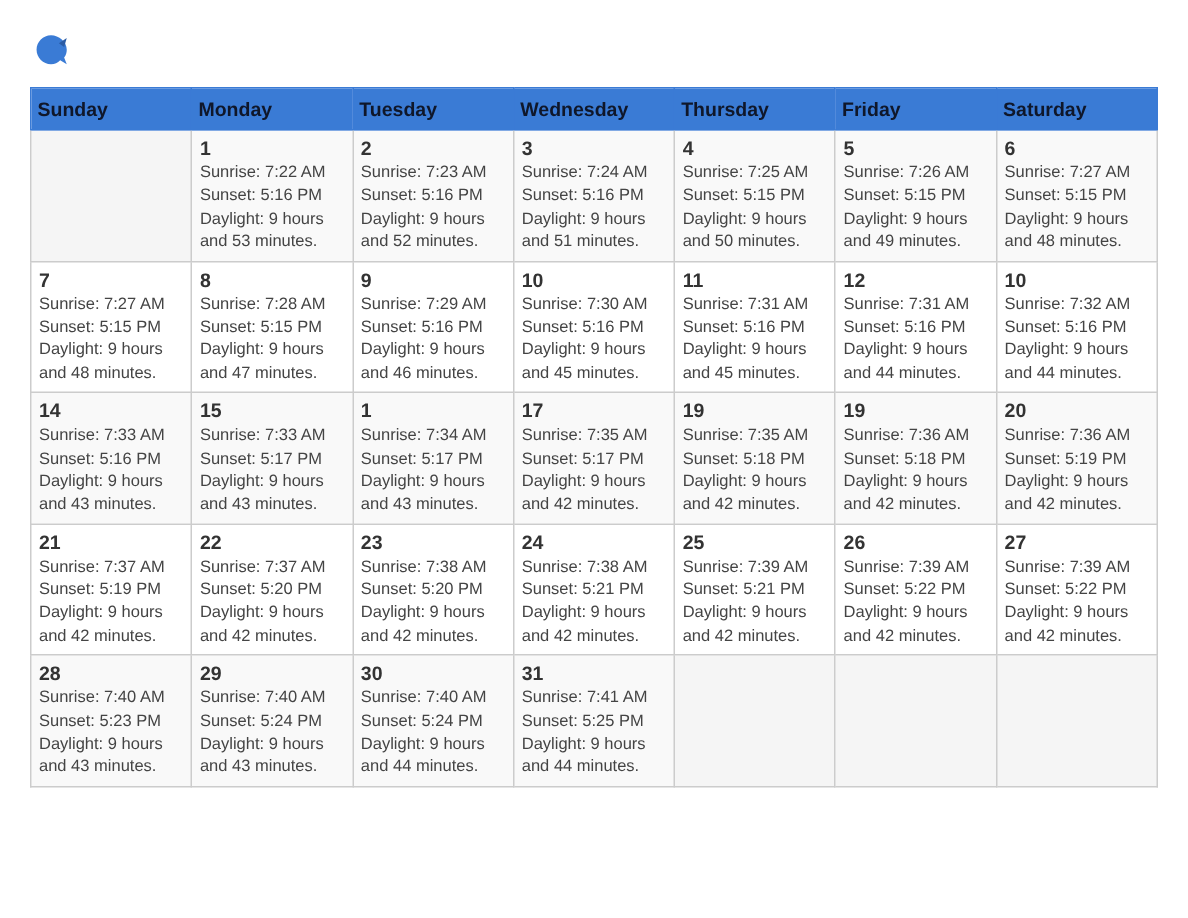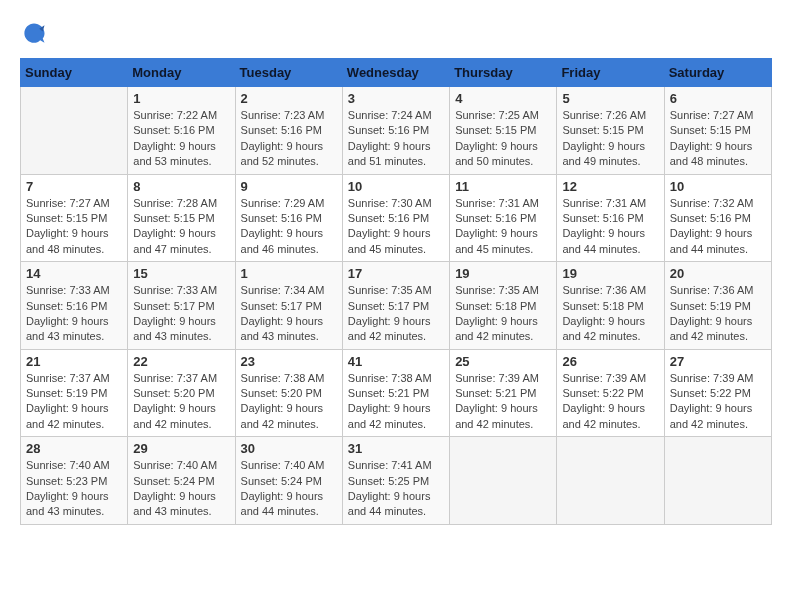--- a/index.html
+++ b/index.html
@@ -215,21 +215,21 @@
         </td>
         <td>
           <span class="day-number">22</span>
           <div class="day-info">Sunrise: 7:37 AM<br>Sunset: 5:20 PM<br>Daylight: 9 hours and 42 minutes.</div>
         </td>
         <td>
           <span class="day-number">23</span>
           <div class="day-info">Sunrise: 7:38 AM<br>Sunset: 5:20 PM<br>Daylight: 9 hours and 42 minutes.</div>
         </td>
         <td>
-          <span class="day-number">41</span>
+          <span class="day-number">24</span>
           <div class="day-info">Sunrise: 7:38 AM<br>Sunset: 5:21 PM<br>Daylight: 9 hours and 42 minutes.</div>
         </td>
         <td>
           <span class="day-number">25</span>
           <div class="day-info">Sunrise: 7:39 AM<br>Sunset: 5:21 PM<br>Daylight: 9 hours and 42 minutes.</div>
         </td>
         <td>
           <span class="day-number">26</span>
           <div class="day-info">Sunrise: 7:39 AM<br>Sunset: 5:22 PM<br>Daylight: 9 hours and 42 minutes.</div>
         </td>

